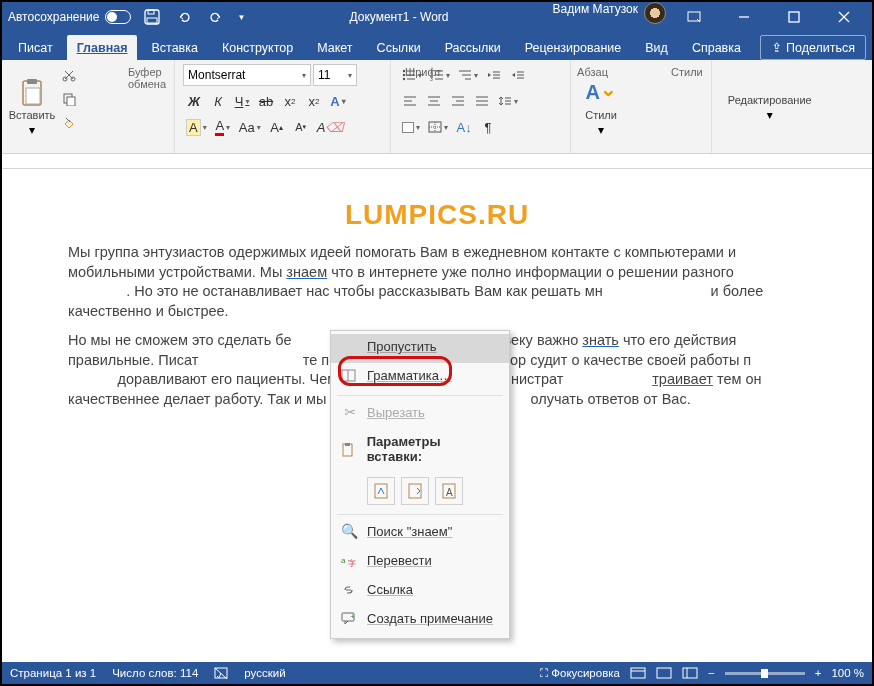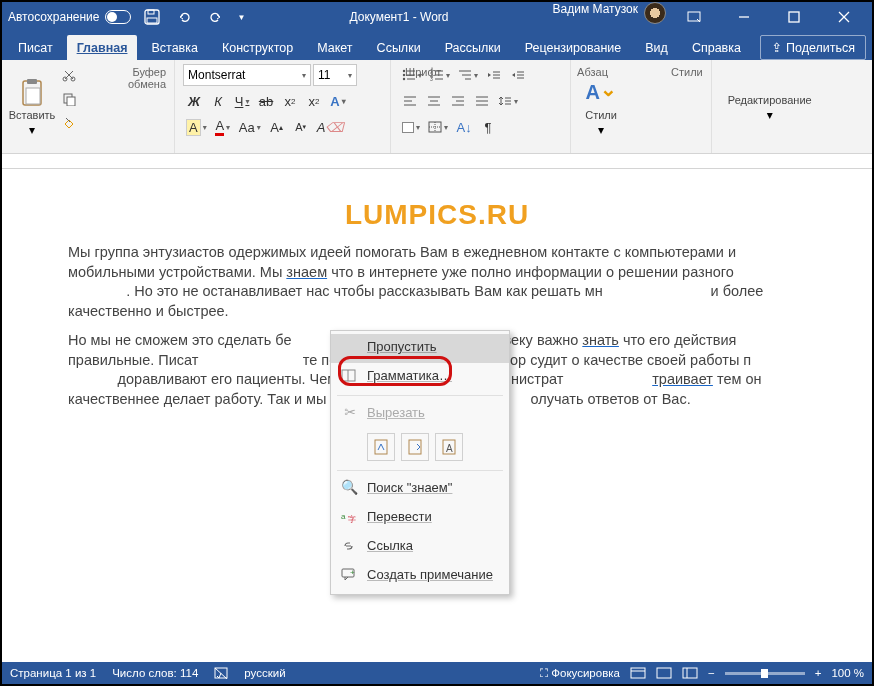--- a/index.html
+++ b/index.html
@@ -14,21 +14,21 @@
 .titlebar .right { display: flex; align-items: flex-start; gap: 6px; }
 .avatar { width: 22px; height: 22px; border-radius: 50%; background: radial-gradient(circle, #e8c9a0 35%, #3a2a1a 36%); border: 1px solid #888; }
 .winbtn { width: 44px; height: 30px; display: flex; align-items: center; justify-content: center; color: #fff; }
 .ribbon-tabs { background: #2b579a; height: 28px; display: flex; align-items: flex-end; padding: 0 6px; gap: 4px; color: #fff; font-size: 12.5px; }
 .rtab { padding: 6px 10px 5px; cursor: pointer; }
 .rtab.active { background: #f3f3f3; color: #2b579a; border-radius: 2px 2px 0 0; font-weight: 600; text-decoration: underline; }
 .share-btn { margin-left: auto; padding: 4px 10px; border: 1px solid rgba(255,255,255,0.5); border-radius: 2px; display: flex; align-items: center; gap: 4px; }
 .ribbon { background: #f3f3f3; height: 94px; border-bottom: 1px solid #d4d4d4; display: flex; font-size: 12px; }
 .rgroup { border-right: 1px solid #e0e0e0; padding: 4px 8px 2px; display: flex; flex-direction: row; }
 .rgroup .body { flex: 1; display: flex; gap: 4px; }
-.rgroup .label { text-align: right; color: #666; font-size: 11px; margin-top: 2px; padding-left: 48px; }
+.rgroup .label { text-align: left; color: #666; font-size: 11px; margin-top: 2px; padding-left: 48px; }
 .vstack { display: flex; flex-direction: column; gap: 2px; }
 .hstack { display: flex; gap: 2px; align-items: center; }
 .btn { min-width: 22px; height: 22px; display: flex; align-items: center; justify-content: center; color: #333; font-size: 13px; padding: 0 3px; }
 .btn .dd { font-size: 8px; color: #666; margin-left: 2px; }
 .bigbtn { width: 44px; display: flex; flex-direction: column; align-items: center; justify-content: center; gap: 2px; padding: 2px; }
 .bigbtn .ic { width: 28px; height: 28px; display:flex;align-items:center;justify-content:center; font-size: 20px; }
 .bigbtn .lb { font-size: 11px; color: #444; }
 .combo { height: 22px; border: 1px solid #c8c8c8; background: #fff; display: flex; align-items: center; padding: 0 4px; font-size: 12px; }
 .combo .dd { margin-left: auto; font-size: 8px; color: #666; }
 .ruler { height: 15px; background: #fff; border-bottom: 1px solid #d4d4d4; }
@@ -372,20 +372,29 @@
           <line x1="7" y1="1" x2="7" y2="12" stroke="#888"></line>
         </svg>
       </span>
       <span class="tx">Грамматика…</span>
     </div>
   <div class="cm-sep"></div>
   <div class="cm-item dis">
       <span class="ic">✂</span>
       <span class="tx">Вырезать</span>
     </div>
+  <div class="cm-item">
+      <span class="ic">
+        <svg width="13" height="15">
+          <rect x="2" y="2" width="9" height="12" fill="none" stroke="#b08850"></rect>
+          <rect x="4" y="1" width="5" height="3" fill="#888"></rect>
+        </svg>
+      </span>
+      <span style="font-weight:600;">Параметры вставки:</span>
+    </div>
   <div class="cm-paste">
     <div class="po">
         <svg width="16" height="18">
           <rect x="2" y="2" width="12" height="14" fill="none" stroke="#b08850"></rect>
           <path d="M5 12 L8 6 L11 12" fill="none" stroke="#3a74c4"></path>
         </svg>
       </div>
     <div class="po">
         <svg width="16" height="18">
           <rect x="2" y="2" width="12" height="14" fill="none" stroke="#b08850"></rect>

